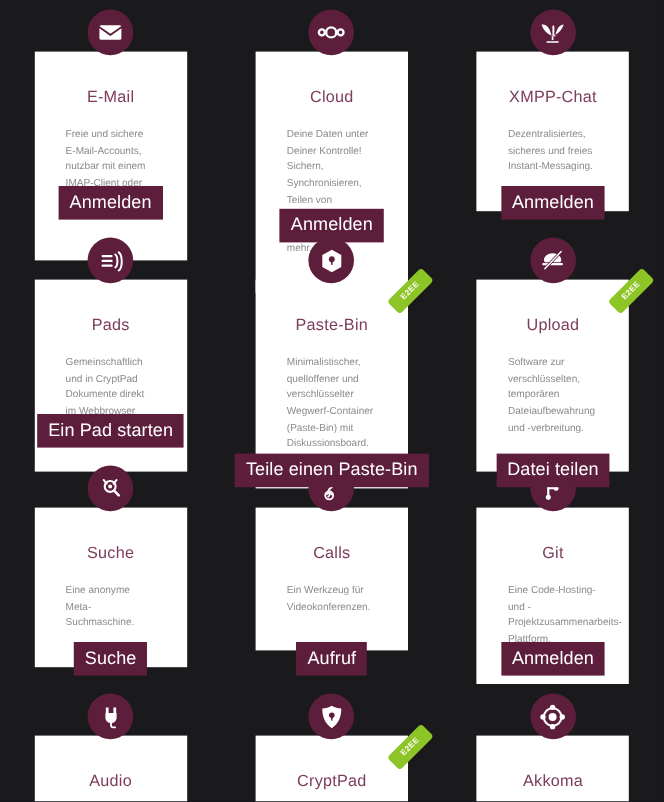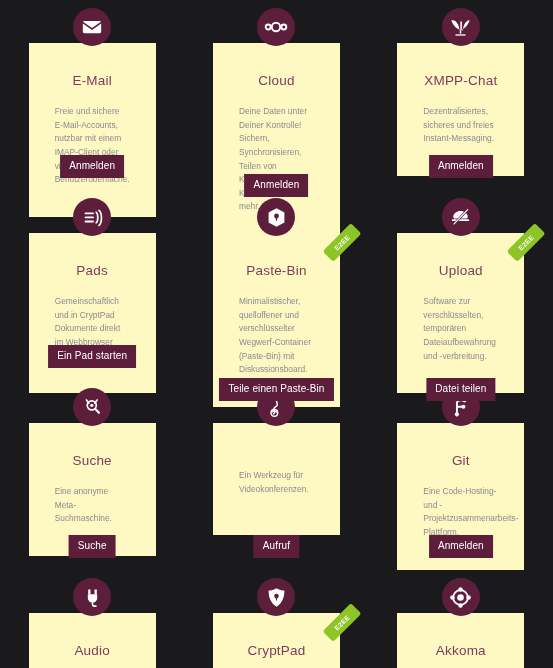--- a/index.html
+++ b/index.html
@@ -31,21 +31,21 @@
     display: flex;
     justify-content: center;
   }
   .card-wrap {
     position: relative;
     width: 127px;
     margin-top: 43px;
   }
   .card {
     position: relative;
-    background: #fef9c3;
+    background: #ffffff;
     width: 127px;
     min-height: 112px;
     padding: 30px 8px 14px 8px;
     text-align: center;
     overflow: visible;
   }
   .card.tall { min-height: 145px; }
   .icon-badge {
     position: absolute;
     top: -35px;
@@ -78,21 +78,21 @@
     padding: 0 2px;
   }
   .card-btn {
     position: absolute;
     left: 50%;
     transform: translateX(-50%);
     background: #5d1e3c;
     color: #ffffff;
     border: none;
     font-family: "Liberation Sans", sans-serif;
-    font-size: 10px;
+    font-size: 15px;
     padding: 6px 9px 7px 9px;
     line-height: 1;
     white-space: nowrap;
     cursor: pointer;
     z-index: 6;
     letter-spacing: .1px;
   }
   .ribbon {
     position: absolute;
     top: 2px;
@@ -240,20 +240,21 @@
       <div class="cell">
         <div class="card-wrap">
           <div class="card">
             <div class="icon-badge">
               <svg width="23" height="23" viewBox="0 0 32 32">
                 <path fill="none" stroke="#fff" stroke-width="2.1" stroke-linecap="round" d="M19 4c-2.5 1.2-3.6 3.6-2.4 5.6 1.2 2 .6 3.8-1.6 5.1-2.6 1.5-3.6 3.7-2.2 5.6 1.3 1.8.9 3.4-1 4.6"></path>
                 <circle cx="13" cy="23.5" r="4.6" fill="none" stroke="#fff" stroke-width="2.1"></circle>
                 <path d="M10 22.2c1.8-1.4 4.4-1.4 6.2.3" fill="none" stroke="#fff" stroke-width="1.7" stroke-linecap="round"></path>
               </svg>
             </div>
+            <div class="card-title">Calls</div>
             <div class="card-desc">Ein Werkzeug für Videokonferenzen.</div>
           </div>
           <button class="card-btn" style="top: 112px;">Aufruf</button>
         </div>
       </div>
       <div class="cell">
         <div class="card-wrap">
           <div class="card">
             <div class="icon-badge">
               <svg width="23" height="23" viewBox="0 0 32 32">

